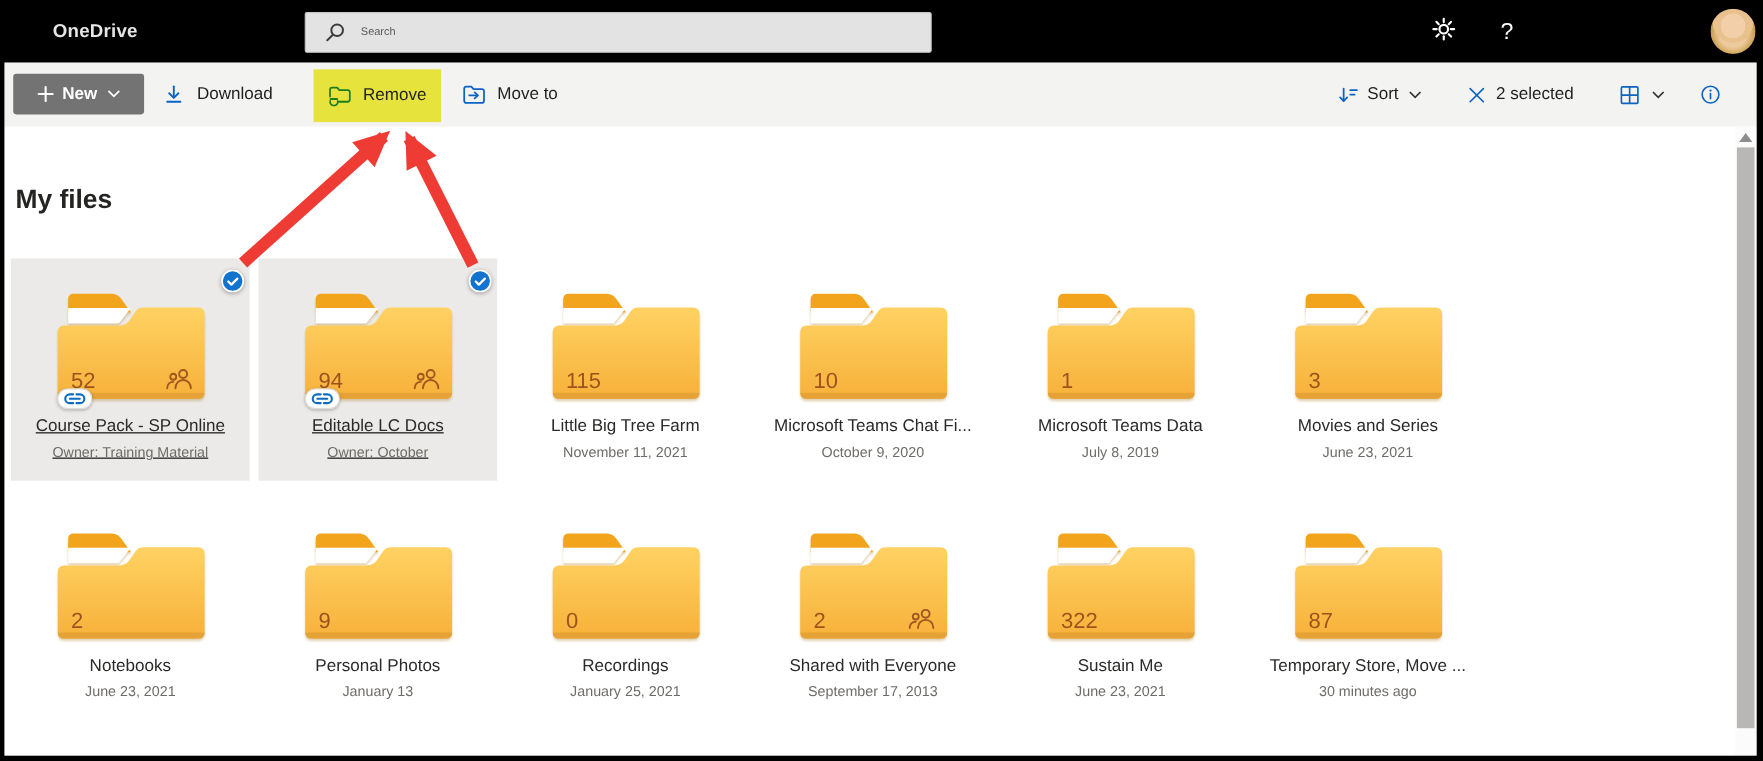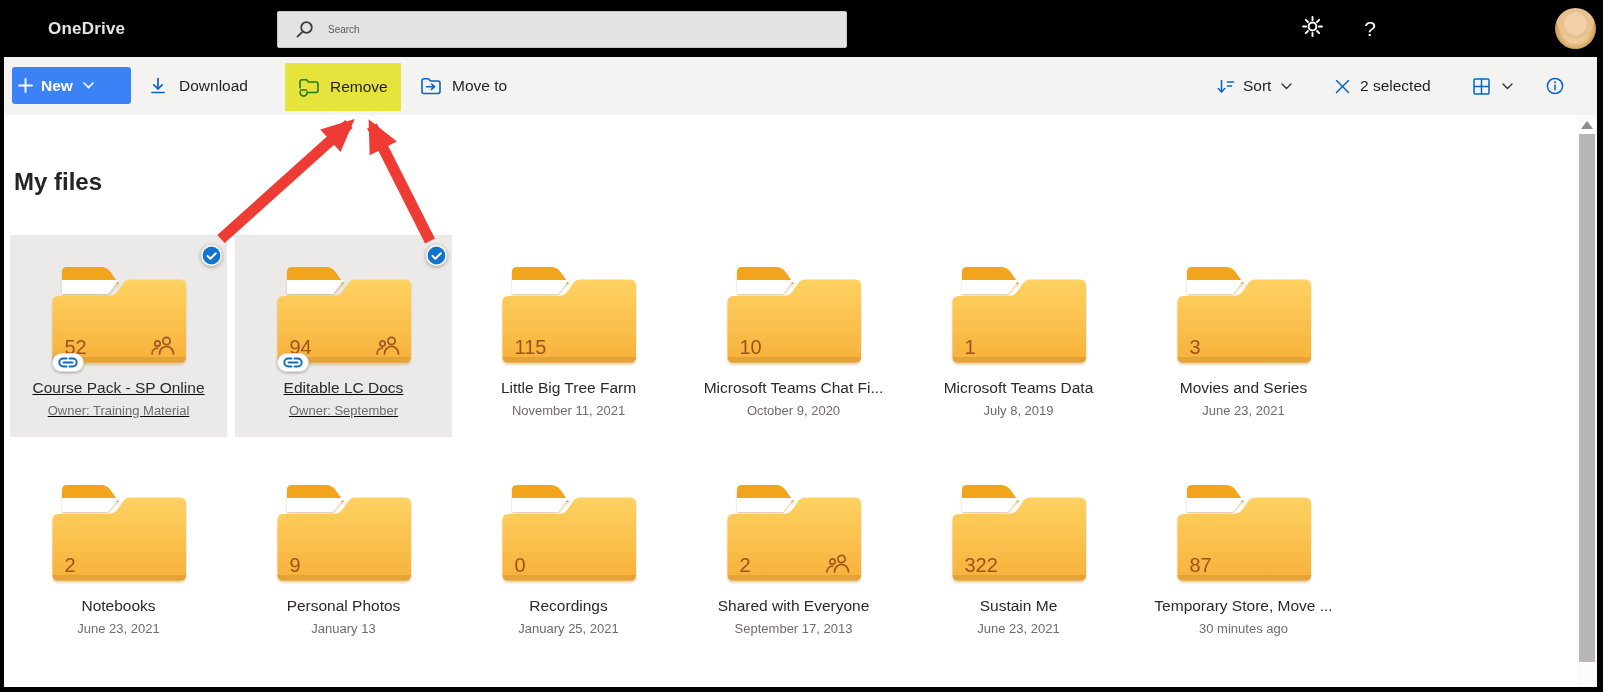--- a/index.html
+++ b/index.html
@@ -28,22 +28,22 @@
   .avatar{position:absolute;left:1555px;top:8px;width:41px;height:41px;border-radius:50%;cursor:pointer;
           background:
             radial-gradient(circle at 50% 38%, #f3cfa9 0 34%, rgba(0,0,0,0) 35%),
             radial-gradient(circle at 50% 30%, #e9c18e 0 52%, rgba(0,0,0,0) 53%),
             radial-gradient(circle at 50% 55%, #eecb9e 0 40%, #d9b06c 55%, #b98c44 75%, #7d5e2c 100%);}
 
   
   .toolbar{position:absolute;left:0;top:57px;width:1603px;height:58px;background:#f3f3f2;z-index:20;}
   .cmd{position:absolute;top:0;height:58px;display:flex;align-items:center;gap:10px;
        font-size:15.5px;color:#1f1f1f;cursor:pointer;white-space:nowrap;}
-  .btn-new{position:absolute;left:12px;top:10px;width:119px;height:37px;background:#3b82f6;border:none;
-           border-radius:3px;color:#fff;display:flex;align-items:center;gap:8px;
+  .btn-new{position:absolute;left:12px;top:10px;width:119px;height:37px;background:#737373;border:none;
+           border-radius:3px;color:#fff;display:flex;align-items:center;justify-content:center;gap:8px;
            font-size:15.5px;font-weight:bold;font-family:"Liberation Sans",sans-serif;cursor:pointer;}
   .cmd-download{left:148px;gap:11px;}
   .cmd-remove{left:285px;top:6px;height:48px;padding:0 13px;background:#e6e33c;}
   .cmd-move{left:420px;}
   .cmd-sort{left:1216px;gap:8px;}
   .cmd-x{left:1334px;gap:9px;}
   .cmd-view{left:1472px;gap:9px;}
   .cmd-info{left:1545px;}
   .chev{display:flex;margin-left:2px;}
 
@@ -300,21 +300,21 @@
                 </g>
               </svg></span><span class="linkb"><svg width="32" height="19" viewBox="0 0 32 19">
                 <rect x="0.5" y="0.5" width="31" height="18" rx="9" fill="#fff" stroke="#dcdcdc"></rect>
                 <g fill="none" stroke="#0f6cbd" stroke-width="1.9" stroke-linecap="round">
                   <path d="M14.5,5.5 h-3.2 a4,4 0 0 0 0,8 h3.2"></path>
                   <path d="M17.5,5.5 h3.2 a4,4 0 0 1 0,8 h-3.2"></path>
                   <path d="M11.5,9.5 h9"></path>
                 </g>
               </svg></span></div>
           <div class="fname">Editable LC Docs</div>
-          <div class="fsub">Owner: September</div>
+          <div class="fsub">Owner: October</div>
         </div>
         <div class="cell">
           <div class="ficon"><svg class="fsvg" width="140" height="100" viewBox="0 0 140 100">
               <path d="M13,6 q0,-5 5,-5 h33 c5,0 8,1.5 10.5,5 l8.5,12 H13 z" fill="#F2A51C"></path>
               <path d="M13,14 h57 l-11,14 H13 z" fill="#ffffff"></path>
               <path d="M81.5,13.5 h49.5 q6,0 6,6 v71 q0,6 -6,6 H9.5 q-6,0 -6,-6 V36 q0,-6 6,-6 h48 q8,0 11,-4.5 l5.5,-8 q2.5,-4 7.5,-4 z" fill="url(#foldgrad)"></path>
               <path d="M3.5,91 h133.5 q0,5.5 -6,5.5 H9.5 q-6,0 -6,-5.5 z" fill="#E5A337"></path>
             </svg><div class="count">115</div></div>
           <div class="fname">Little Big Tree Farm</div>
           <div class="fsub">November 11, 2021</div>

